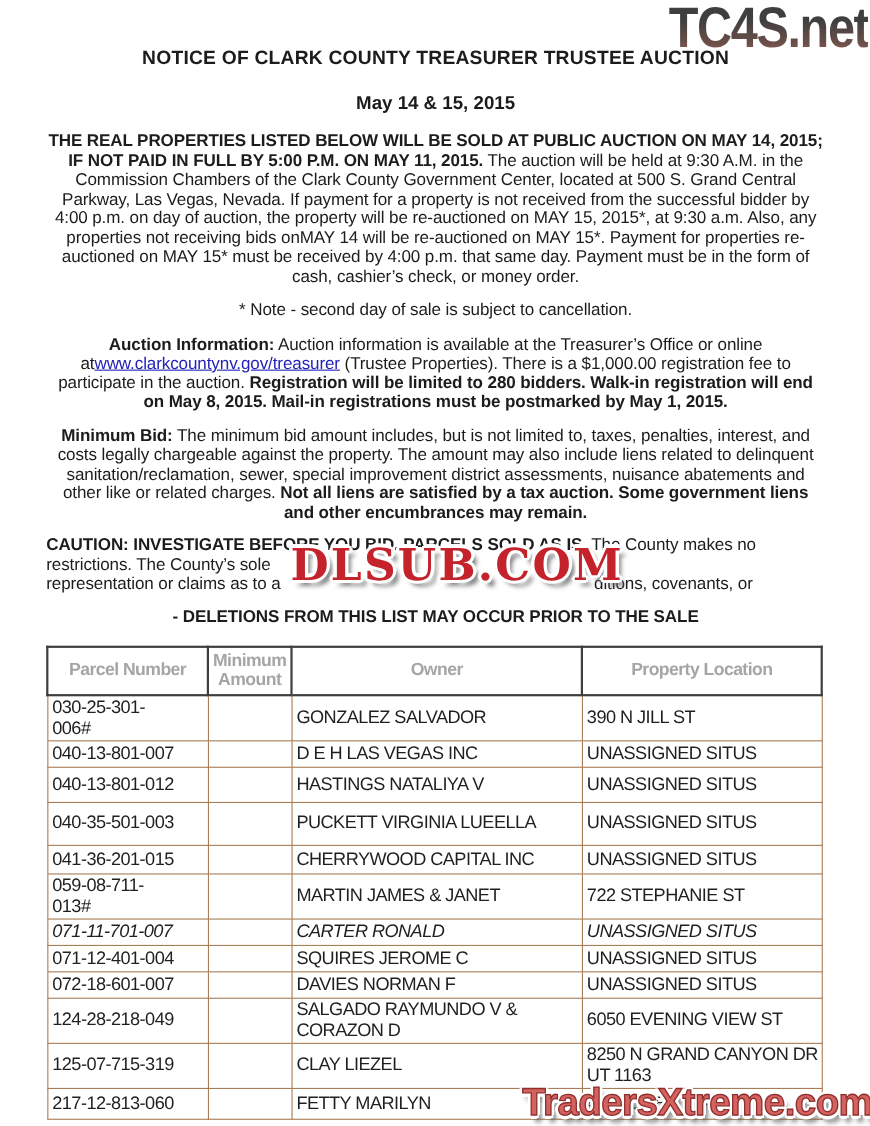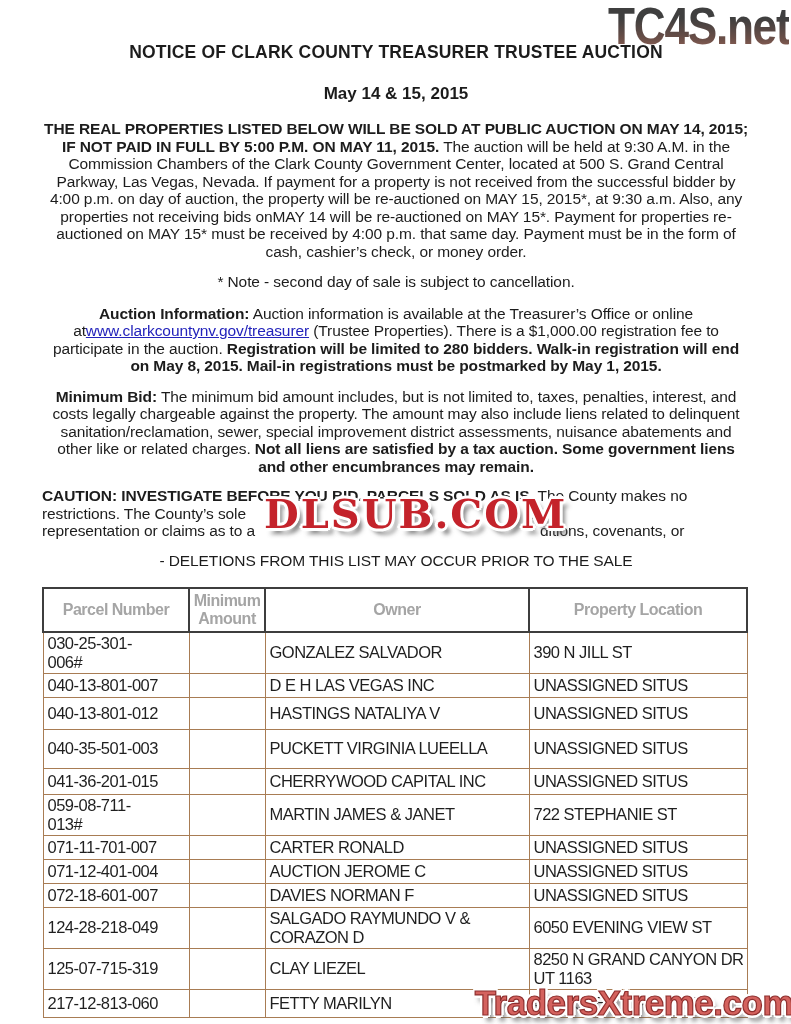--- a/index.html
+++ b/index.html
@@ -39,21 +39,21 @@
   .wm-mid{
     position:absolute;left:222px;top:7px;z-index:6;
     font-family:"DejaVu Serif",serif;font-weight:bold;font-size:40px;line-height:1;
     letter-spacing:2px;color:var(--c-wm_red,#c4232b);white-space:nowrap;
     text-shadow:
       0 -3px 0 #fff, 0 3px 0 #fff, -3px 0 0 #fff, 3px 0 0 #fff,
       -2px -2px 0 #fff, 2px -2px 0 #fff, -2px 2px 0 #fff, 2px 2px 0 #fff,
       5px 6px 4px rgba(105,105,105,.8);
   }
 
-  .deletions{margin-top:12px;text-align:center;font-size:15.5px;font-weight:normal;letter-spacing:-.1px;}
+  .deletions{margin-top:12px;text-align:center;font-size:15.5px;font-weight:bold;letter-spacing:-.1px;}
 
   
   table.auction{margin-top:17px;border-collapse:collapse;table-layout:fixed;width:704px;font-size:16.5px;letter-spacing:-.5px;}
   col.c-parcel{width:146px;} col.c-amount{width:76px;} col.c-owner{width:264px;} col.c-location{width:218px;}
   table.auction th{
     border:2px solid var(--c-header_border,#3e3e3e);
     color:var(--c-header_gray,#a5a5a5);
     font-weight:bold;font-size:16px;line-height:1.1;text-align:center;vertical-align:middle;
     height:44px;padding:2px 2px;
   }
@@ -61,21 +61,21 @@
     border:1px solid var(--c-table_border,#a87c54);
     padding:1px 3px 1px 4px;vertical-align:middle;color:#1f1f1f;
   }
   td[data-name="parcel-cell"]{white-space:pre-line;}
   tbody tr:nth-child(1){height:38px;}
   tbody tr:nth-child(2){height:24px;}
   tbody tr:nth-child(3){height:32px;}
   tbody tr:nth-child(4){height:39px;}
   tbody tr:nth-child(5){height:26px;}
   tbody tr:nth-child(6){height:37px;}
-  tbody tr:nth-child(7){height:24px;}
+  tbody tr:nth-child(7){height:24px;font-style:italic;}
   tbody tr:nth-child(8){height:24px;}
   tbody tr:nth-child(9){height:24px;}
   tbody tr:nth-child(10){height:34px;}
   tbody tr:nth-child(11){height:38px;}
   tbody tr:nth-child(12){height:28px;}
 
   
   .wm-top{
     position:absolute;top:0;right:2px;z-index:6;
     font-family:"Liberation Sans",sans-serif;font-weight:bold;font-size:52px;line-height:1;
@@ -181,21 +181,21 @@
           </tr>
           <tr data-name="table-row">
             <td data-name="parcel-cell">071-11-701-007</td>
             <td data-name="amount-cell"></td>
             <td data-name="owner-cell">CARTER RONALD</td>
             <td data-name="location-cell">UNASSIGNED SITUS</td>
           </tr>
           <tr data-name="table-row">
             <td data-name="parcel-cell">071-12-401-004</td>
             <td data-name="amount-cell"></td>
-            <td data-name="owner-cell">AUCTION JEROME C</td>
+            <td data-name="owner-cell">SQUIRES JEROME C</td>
             <td data-name="location-cell">UNASSIGNED SITUS</td>
           </tr>
           <tr data-name="table-row">
             <td data-name="parcel-cell">072-18-601-007</td>
             <td data-name="amount-cell"></td>
             <td data-name="owner-cell">DAVIES NORMAN F</td>
             <td data-name="location-cell">UNASSIGNED SITUS</td>
           </tr>
           <tr data-name="table-row">
             <td data-name="parcel-cell">124-28-218-049</td>

